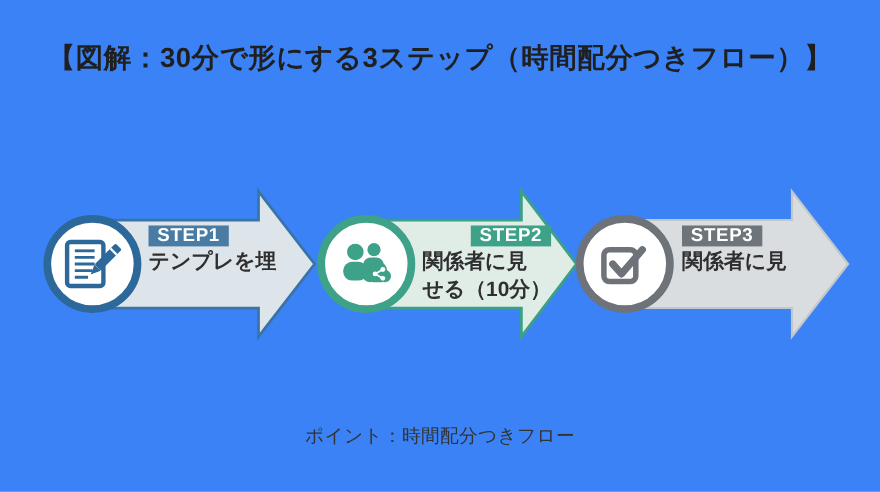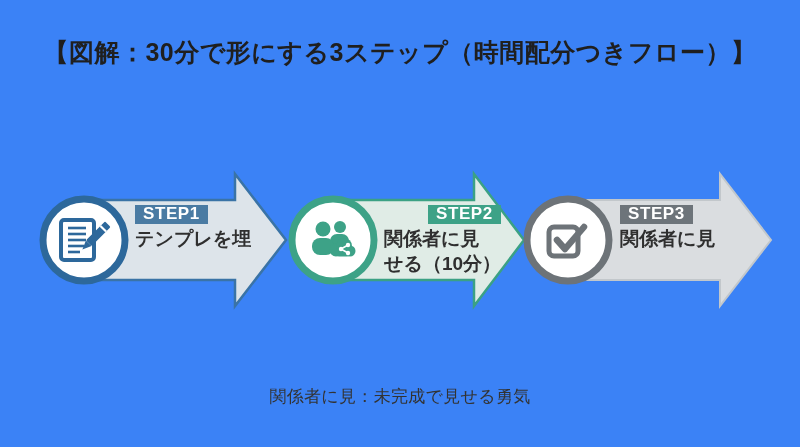--- a/index.html
+++ b/index.html
@@ -94,14 +94,14 @@
   <div class="label s2" style="color: rgb(47, 47, 47);">
     <span>関係者に見</span><br>
     <span>せる（10分）</span>
   </div>
 
   <div class="badge s3" style="background-color: rgb(109, 116, 122); color: rgb(255, 255, 255);">STEP3</div>
   <div class="label s3" style="color: rgb(47, 47, 47);">
     <span>関係者に見</span><br>
   </div>
 
-  <div class="footnote" style="color: rgb(51, 51, 51);">関係者に見：未完成で見せる勇気</div>
+  <div class="footnote" style="color: rgb(51, 51, 51);">ポイント：時間配分つきフロー</div>
 </div>
 
 </body></html>

